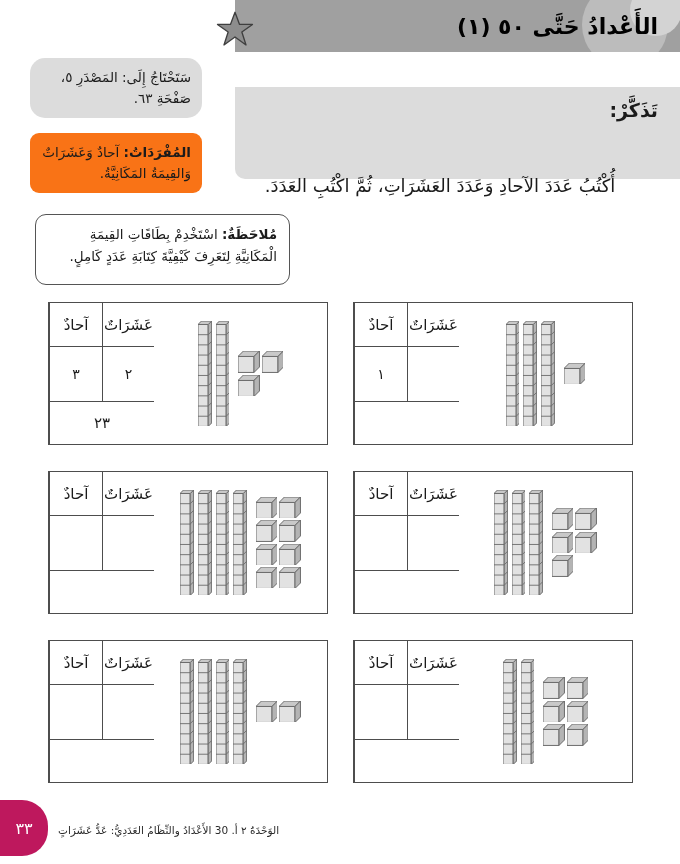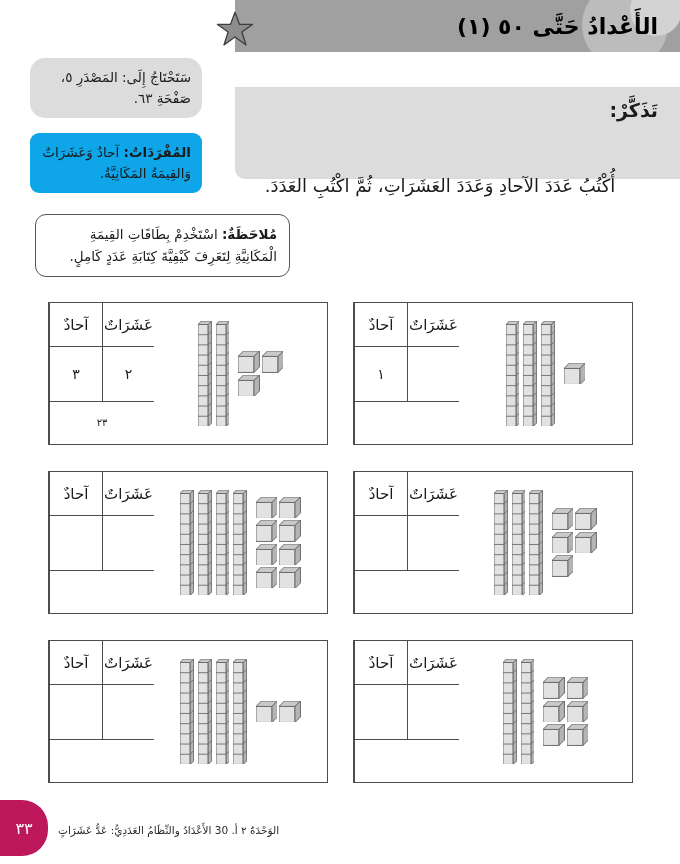--- a/index.html
+++ b/index.html
@@ -104,39 +104,39 @@
     padding: 9px 11px 9px 11px;
     font-size: 13.5px;
     line-height: 1.55;
     text-align: right;
   }
   .vocab-box {
     position: absolute;
     top: 133px;
     right: 478px;
     width: 172px;
-    background: #0ea5e9;
+    background: #f97316;
     border-radius: 9px;
     box-sizing: border-box;
     padding: 9px 11px 9px 11px;
     font-size: 13.5px;
     line-height: 1.55;
     text-align: right;
   }
   .vocab-box b { font-weight: bold; }
   .note-box {
     position: absolute;
     top: 214px;
     right: 390px;
     width: 255px;
     background: #ffffff;
     border: 1.4px solid #555555;
     border-radius: 11px;
     box-sizing: border-box;
-    padding: 9px 12px 9px 12px;
+    padding: 9px 12px 17px 12px;
     font-size: 13.5px;
     line-height: 1.6;
     text-align: right;
   }
   .note-box b { font-weight: bold; }
 
   .star {
     position: absolute;
     top: 10px;
     right: 426px;
@@ -186,21 +186,21 @@
     align-items: center;
     justify-content: center;
     box-sizing: border-box;
     font-size: 15px;
     line-height: 1.2;
     text-align: center;
     white-space: nowrap;
   }
   .pv-cell.tens { border-left: 1.6px solid #4d4d4d; }
   .pv-cell.num { font-size: 14px; }
-  .pv-cell.total { flex: 1 1 100%; font-size: 10px; }
+  .pv-cell.total { flex: 1 1 100%; font-size: 15px; }
 
   .blocks-area {
     flex: 1;
     position: relative;
     display: flex;
     flex-direction: row;
     align-items: center;
     justify-content: center;
     gap: 9px;
     padding: 6px 10px;

